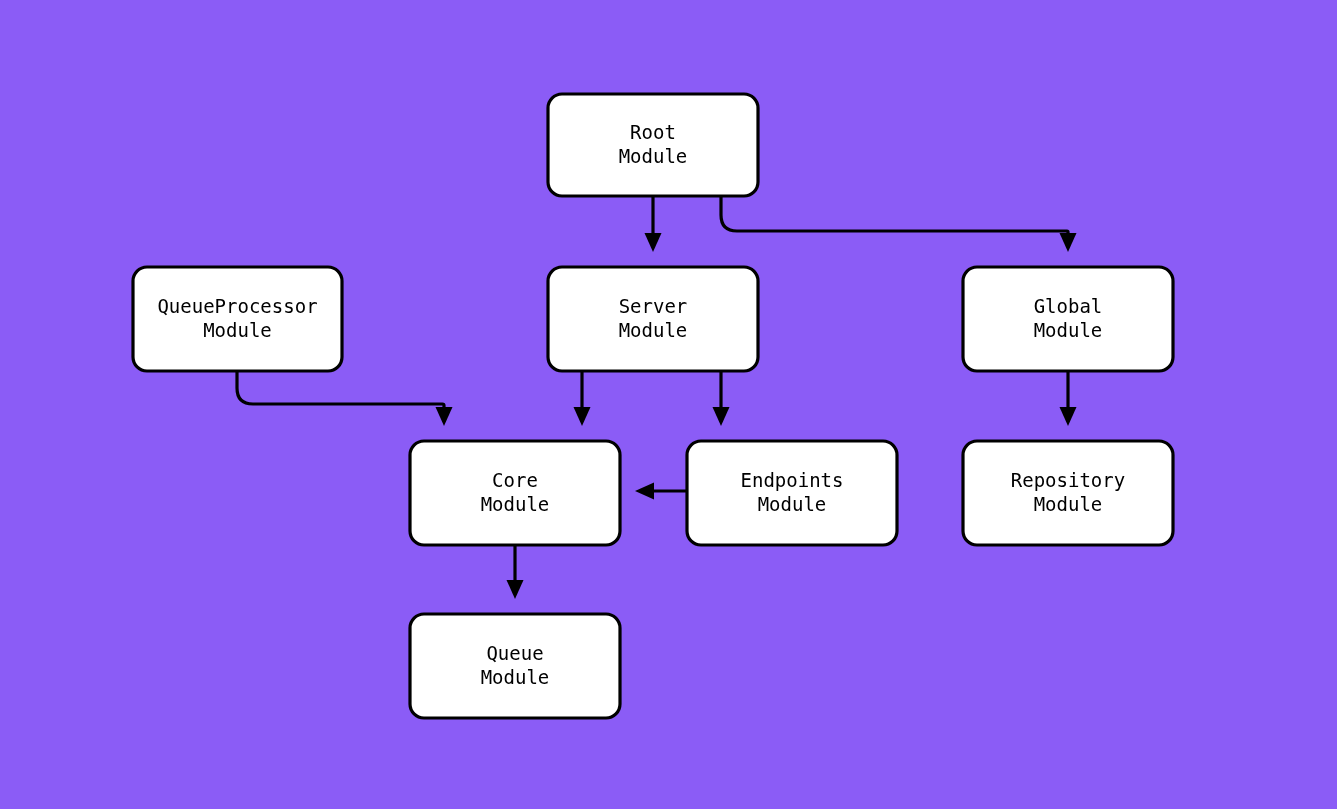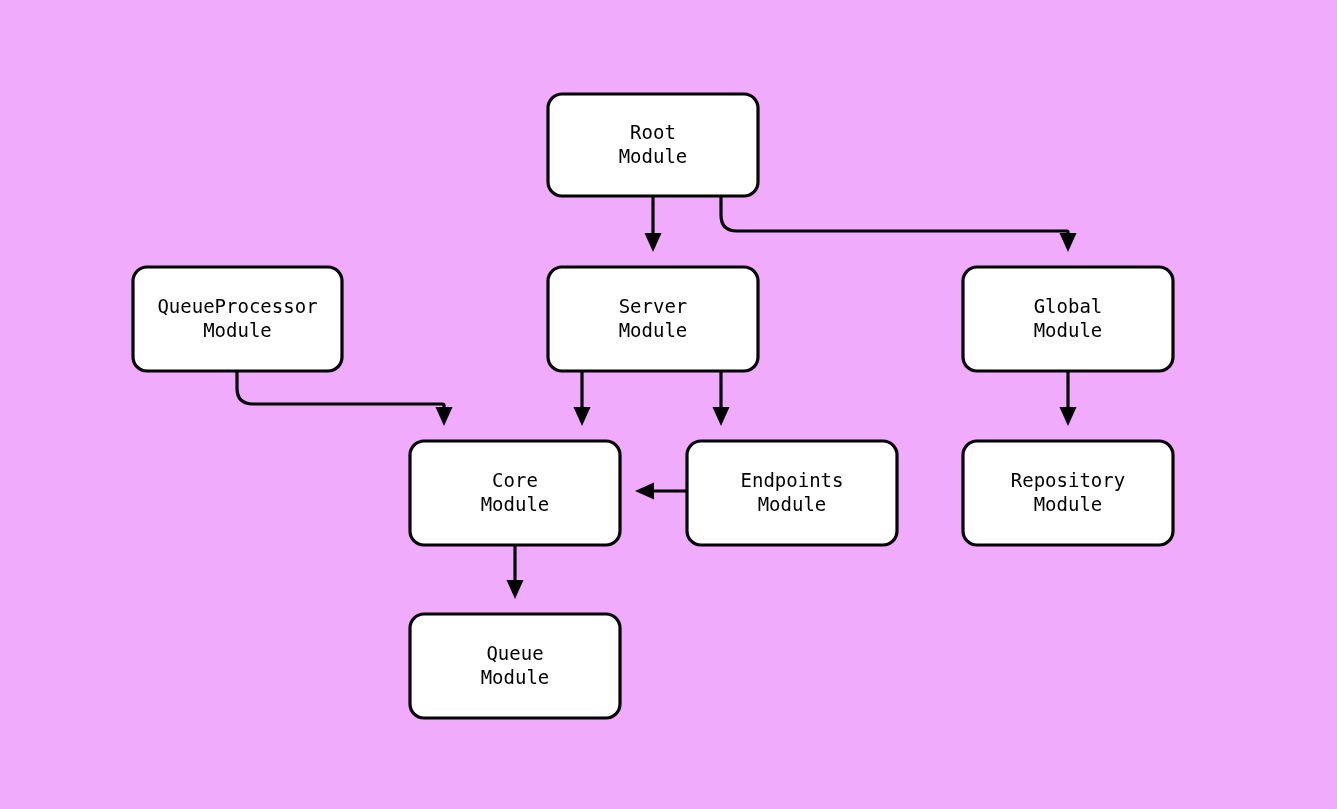--- a/index.html
+++ b/index.html
@@ -11,21 +11,21 @@
   body {
     width: 1337px;
     height: 809px;
     font-family: "DejaVu Sans Mono", "Liberation Mono", monospace;
     overflow: hidden;
   }
   #diagram-root {
     position: relative;
     width: 1337px;
     height: 809px;
-    background: #f0abfc;
+    background: #8b5cf6;
   }
   svg#diagram-canvas {
     display: block;
     width: 1337px;
     height: 809px;
   }
   .node-shape {
     fill: #ffffff;
     stroke: #000000;
     stroke-width: 3.2;

